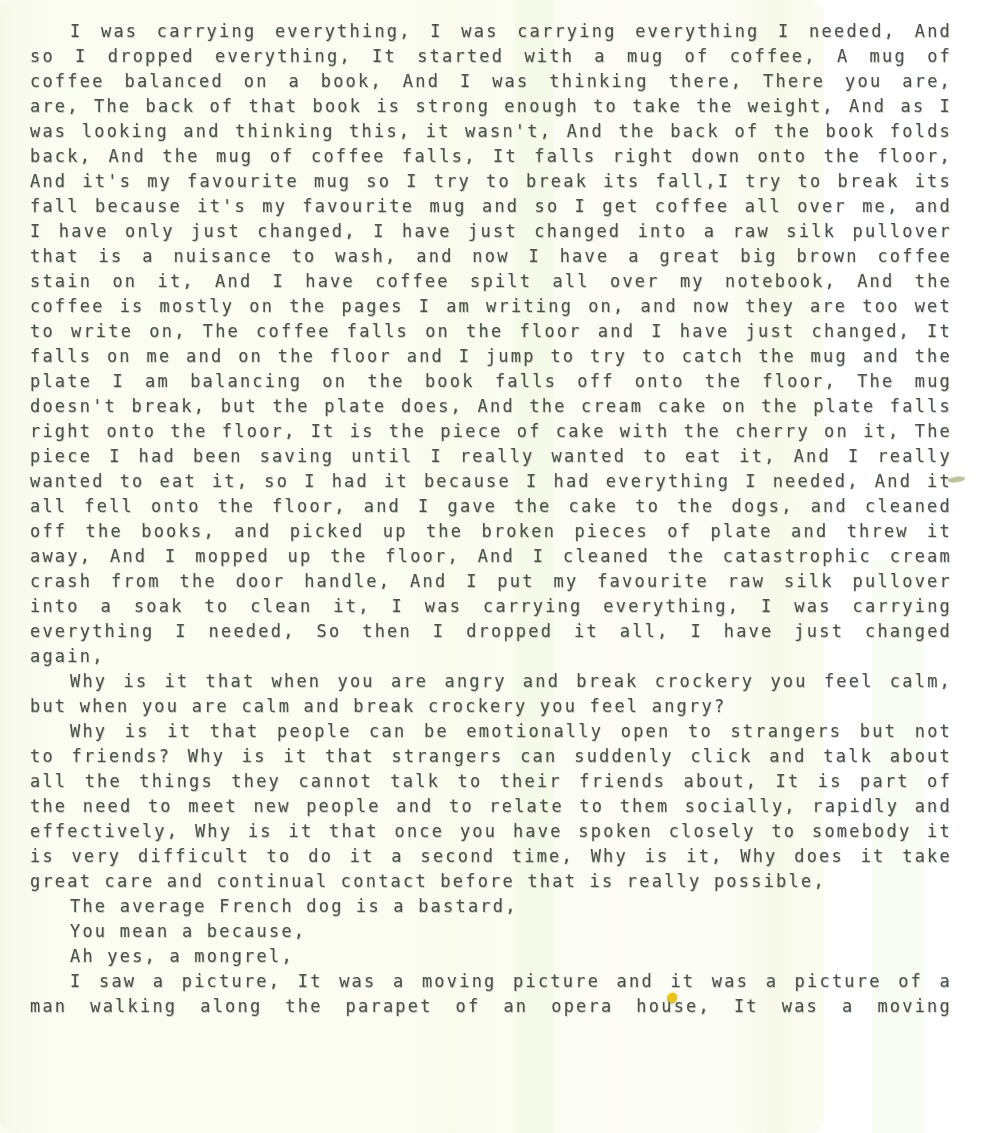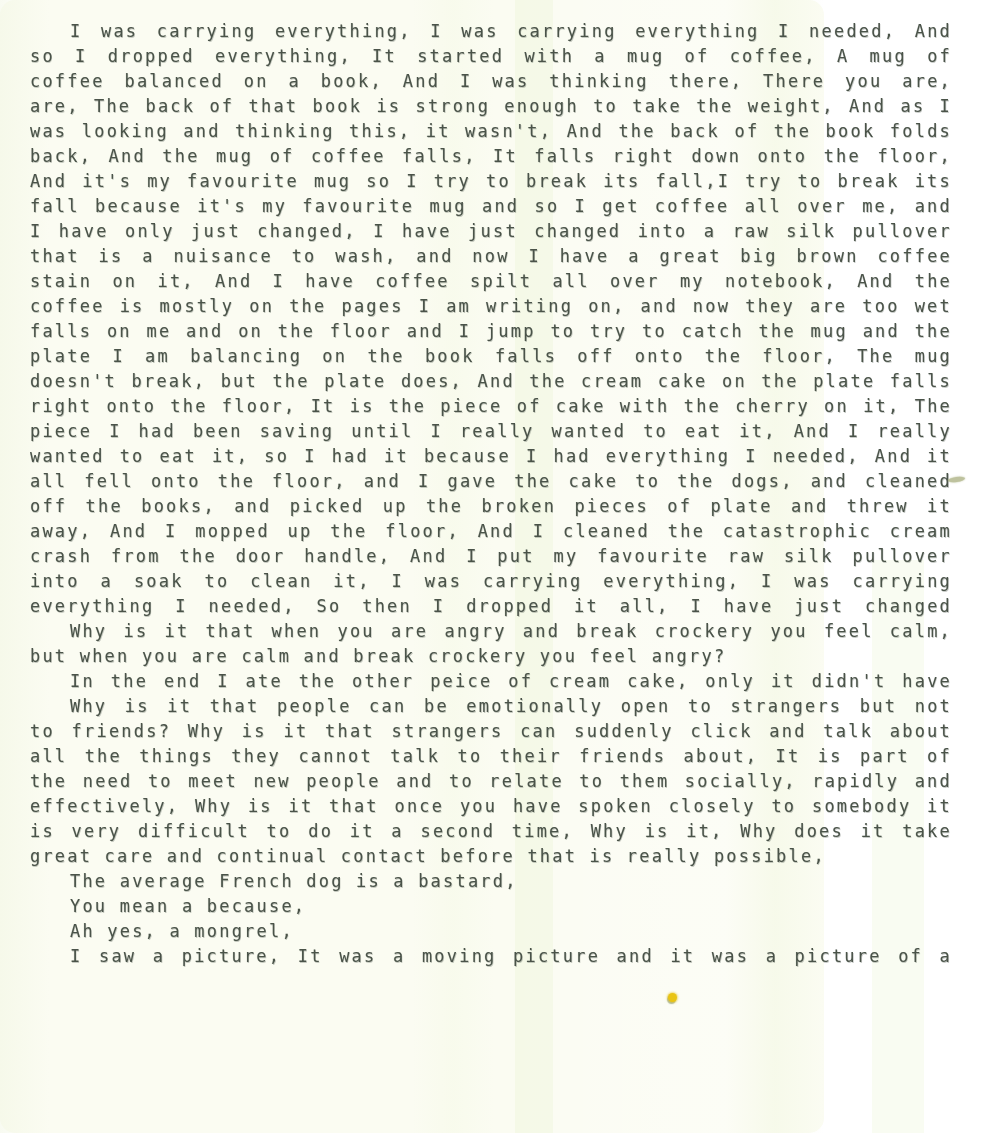--- a/index.html
+++ b/index.html
@@ -110,44 +110,46 @@
       <div class="line justify">coffee balanced on a book, And I was thinking there, There you are,</div>
       <div class="line justify">are, The back of that book is strong enough to take the weight, And as I</div>
       <div class="line justify">was looking and thinking this, it wasn't, And the back of the book folds</div>
       <div class="line justify">back, And the mug of coffee falls, It falls right down onto the floor,</div>
       <div class="line justify">And it's my favourite mug so I try to break its fall,I try to break its</div>
       <div class="line justify">fall because it's my favourite mug and so I get coffee all over me, and</div>
       <div class="line justify">I have only just changed, I have just changed into a raw silk pullover</div>
       <div class="line justify">that is a nuisance to wash, and now I have a great big brown coffee</div>
       <div class="line justify">stain on it, And I have coffee spilt all over my notebook, And the</div>
       <div class="line justify">coffee is mostly on the pages I am writing on, and now they are too wet</div>
+      <div class="line justify">to write on, The coffee falls on the floor and I have just changed, It</div>
       <div class="line justify">falls on me and on the floor and I jump to try to catch the mug and the</div>
       <div class="line justify">plate I am balancing on the book falls off onto the floor, The mug</div>
       <div class="line justify">doesn't break, but the plate does, And the cream cake on the plate falls</div>
       <div class="line justify">right onto the floor, It is the piece of cake with the cherry on it, The</div>
       <div class="line justify">piece I had been saving until I really wanted to eat it, And I really</div>
       <div class="line justify">wanted to eat it, so I had it because I had everything I needed, And it</div>
       <div class="line justify">all fell onto the floor, and I gave the cake to the dogs, and cleaned</div>
       <div class="line justify">off the books, and picked up the broken pieces of plate and threw it</div>
       <div class="line justify">away, And I mopped up the floor, And I cleaned the catastrophic cream</div>
       <div class="line justify">crash from the door handle, And I put my favourite raw silk pullover</div>
       <div class="line justify">into a soak to clean it, I was carrying everything, I was carrying</div>
       <div class="line justify">everything I needed, So then I dropped it all, I have just changed</div>
+      <div class="line">again,</div>
       <div class="line justify indent">Why is it that when you are angry and break crockery you feel calm,</div>
       <div class="line">but when you are calm and break crockery you feel angry?</div>
-      <div class="line justify indent">In the end I ate the other peice of cream cake, only it didn't have</div>
       <div class="line justify indent">Why is it that people can be emotionally open to strangers but not</div>
       <div class="line justify">to friends? Why is it that strangers can suddenly click and talk about</div>
       <div class="line justify">all the things they cannot talk to their friends about, It is part of</div>
       <div class="line justify">the need to meet new people and to relate to them socially, rapidly and</div>
       <div class="line justify">effectively, Why is it that once you have spoken closely to somebody it</div>
       <div class="line justify">is very difficult to do it a second time, Why is it, Why does it take</div>
       <div class="line">great care and continual contact before that is really possible,</div>
       <div class="line indent">The average French dog is a bastard,</div>
       <div class="line indent">You mean a because,</div>
       <div class="line indent">Ah yes, a mongrel,</div>
       <div class="line justify indent">I saw a picture, It was a moving picture and it was a picture of a</div>
+      <div class="line justify">man walking along the parapet of an opera house, It was a moving</div>
     </div>
 
   <div class="speck" style="background-color: rgb(233, 196, 20);"></div>
 
   <div class="smudge" style="background-color: rgb(169, 174, 126);"></div>
 </div>
 
 </body></html>

